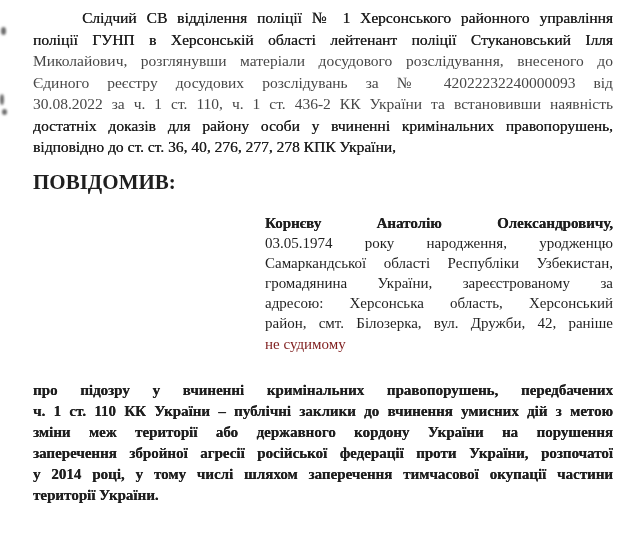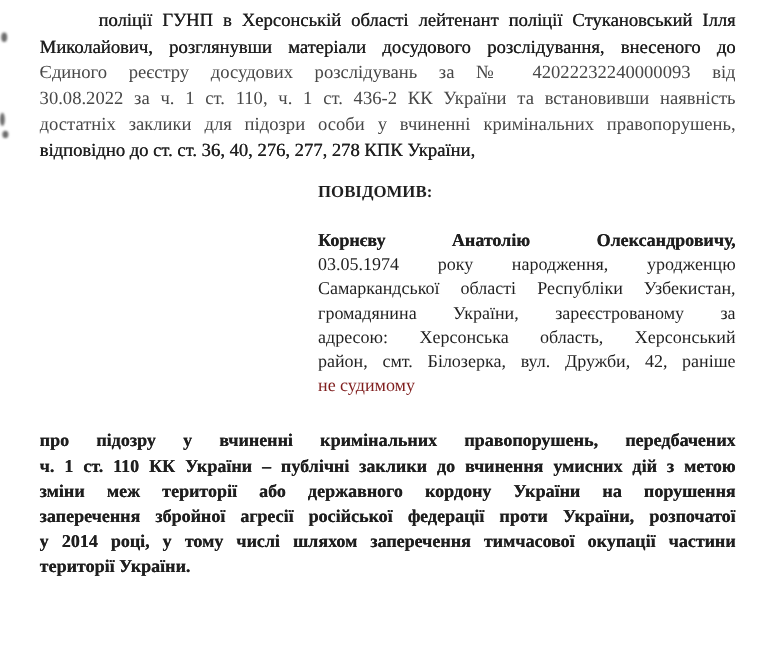--- a/index.html
+++ b/index.html
@@ -10,21 +10,21 @@
   .line { text-align:justify; text-align-last:justify; overflow:hidden; }
   .line.last { text-align-last:left; }
 
   .intro { font-size:15.5px; line-height:21.5px; }
   .intro .line { height:21.5px; text-shadow:0.25px 0 0 currentColor; }
   .intro .line:nth-child(1) { text-indent:49px; }
   .intro .line:nth-child(3),
   .intro .line:nth-child(4),
   .intro .line:nth-child(5) { color:#474747; filter:blur(0.3px); text-shadow:none; }
 
-  .heading { margin-top:14px; margin-left:232px; font-weight:bold; font-size:14px; line-height:21px; }
+  .heading { margin-top:14px; font-weight:bold; font-size:21px; line-height:21px; }
 
   .recipient { margin-top:20px; margin-left:232px; font-size:15px; line-height:20.2px; }
   .recipient .line { height:20.2px; }
   .recipient .name-line { font-weight:bold; text-shadow:0.2px 0 0 currentColor; }
   .recipient [data-lines] .line:last-child { color:#7f1d1d; filter:blur(0.35px); }
 
   .charges { margin-top:26px; font-weight:bold; font-size:15px; line-height:21px; }
   .charges .line { height:21px; text-shadow:0.2px 0 0 currentColor; }
 
   .speck { position:absolute; background:#6d6d6d; border-radius:50%; filter:blur(1px); }
@@ -34,25 +34,26 @@
 </style>
 </head>
 <body>
 
 <div class="page">
   <div class="speck s1"></div>
   <div class="speck s2"></div>
   <div class="speck s3"></div>
 
   <div class="intro" data-lines="document.intro.lines">
+      <div class="line">Слідчий СВ відділення поліції № 1 Херсонського районного управління</div>
       <div class="line">поліції ГУНП в Херсонській області лейтенант поліції Стукановський Ілля</div>
       <div class="line">Миколайович, розглянувши матеріали досудового розслідування, внесеного до</div>
       <div class="line">Єдиного реєстру досудових розслідувань за № 42022232240000093 від</div>
       <div class="line">30.08.2022 за ч. 1 ст. 110, ч. 1 ст. 436-2 КК України та встановивши наявність</div>
-      <div class="line">достатніх заклики для підозри особи у вчиненні кримінальних правопорушень,</div>
+      <div class="line">достатніх доказів для району особи у вчиненні кримінальних правопорушень,</div>
       <div class="line last">відповідно до ст. ст. 36, 40, 276, 277, 278 КПК України,</div>
     </div>
 
   <div class="heading">ПОВІДОМИВ:</div>
 
   <div class="recipient">
     <div class="line name-line">Корнєву Анатолію Олександровичу,</div>
     <div data-lines="document.recipient.lines">
         <div class="line">03.05.1974 року народження, уродженцю</div>
         <div class="line">Самаркандської області Республіки Узбекистан,</div>

